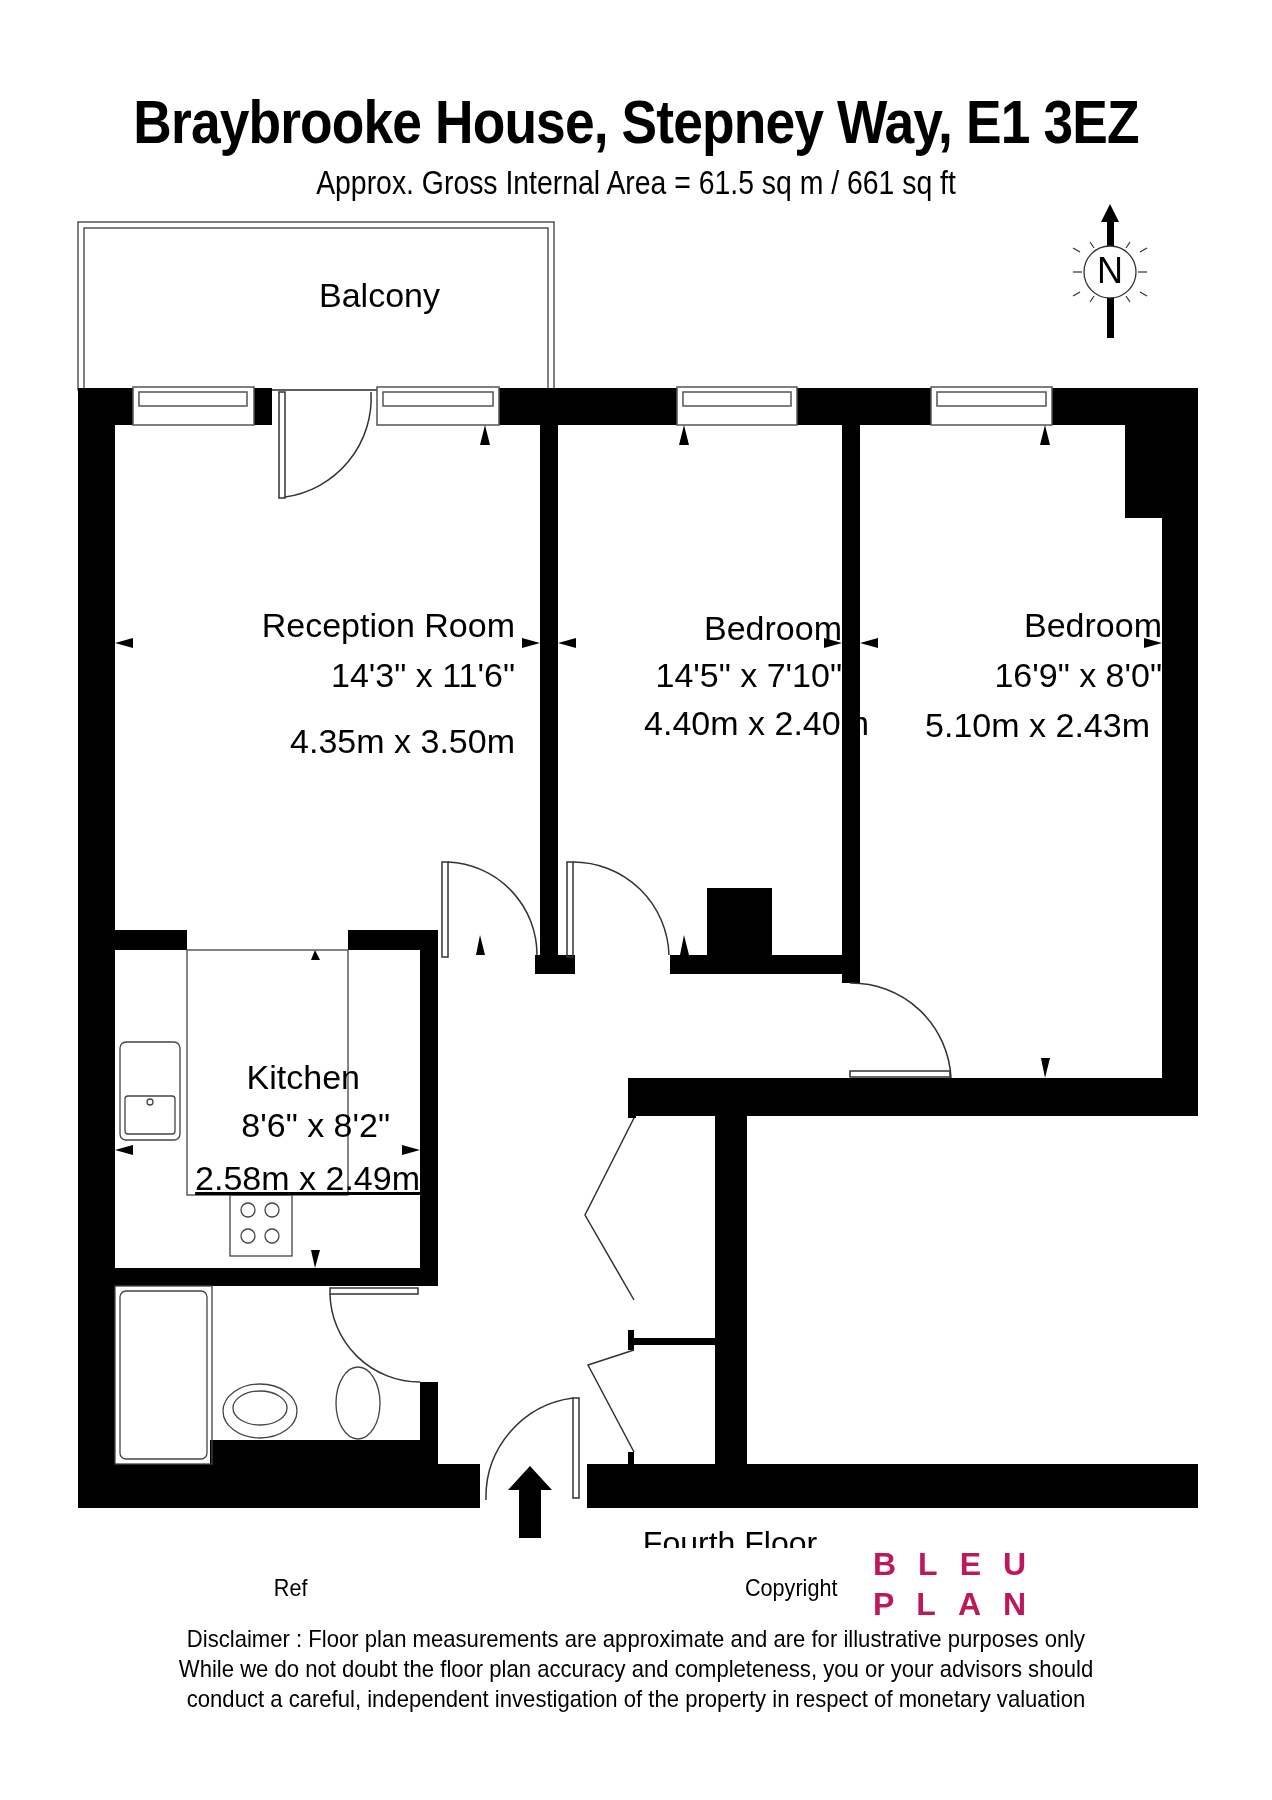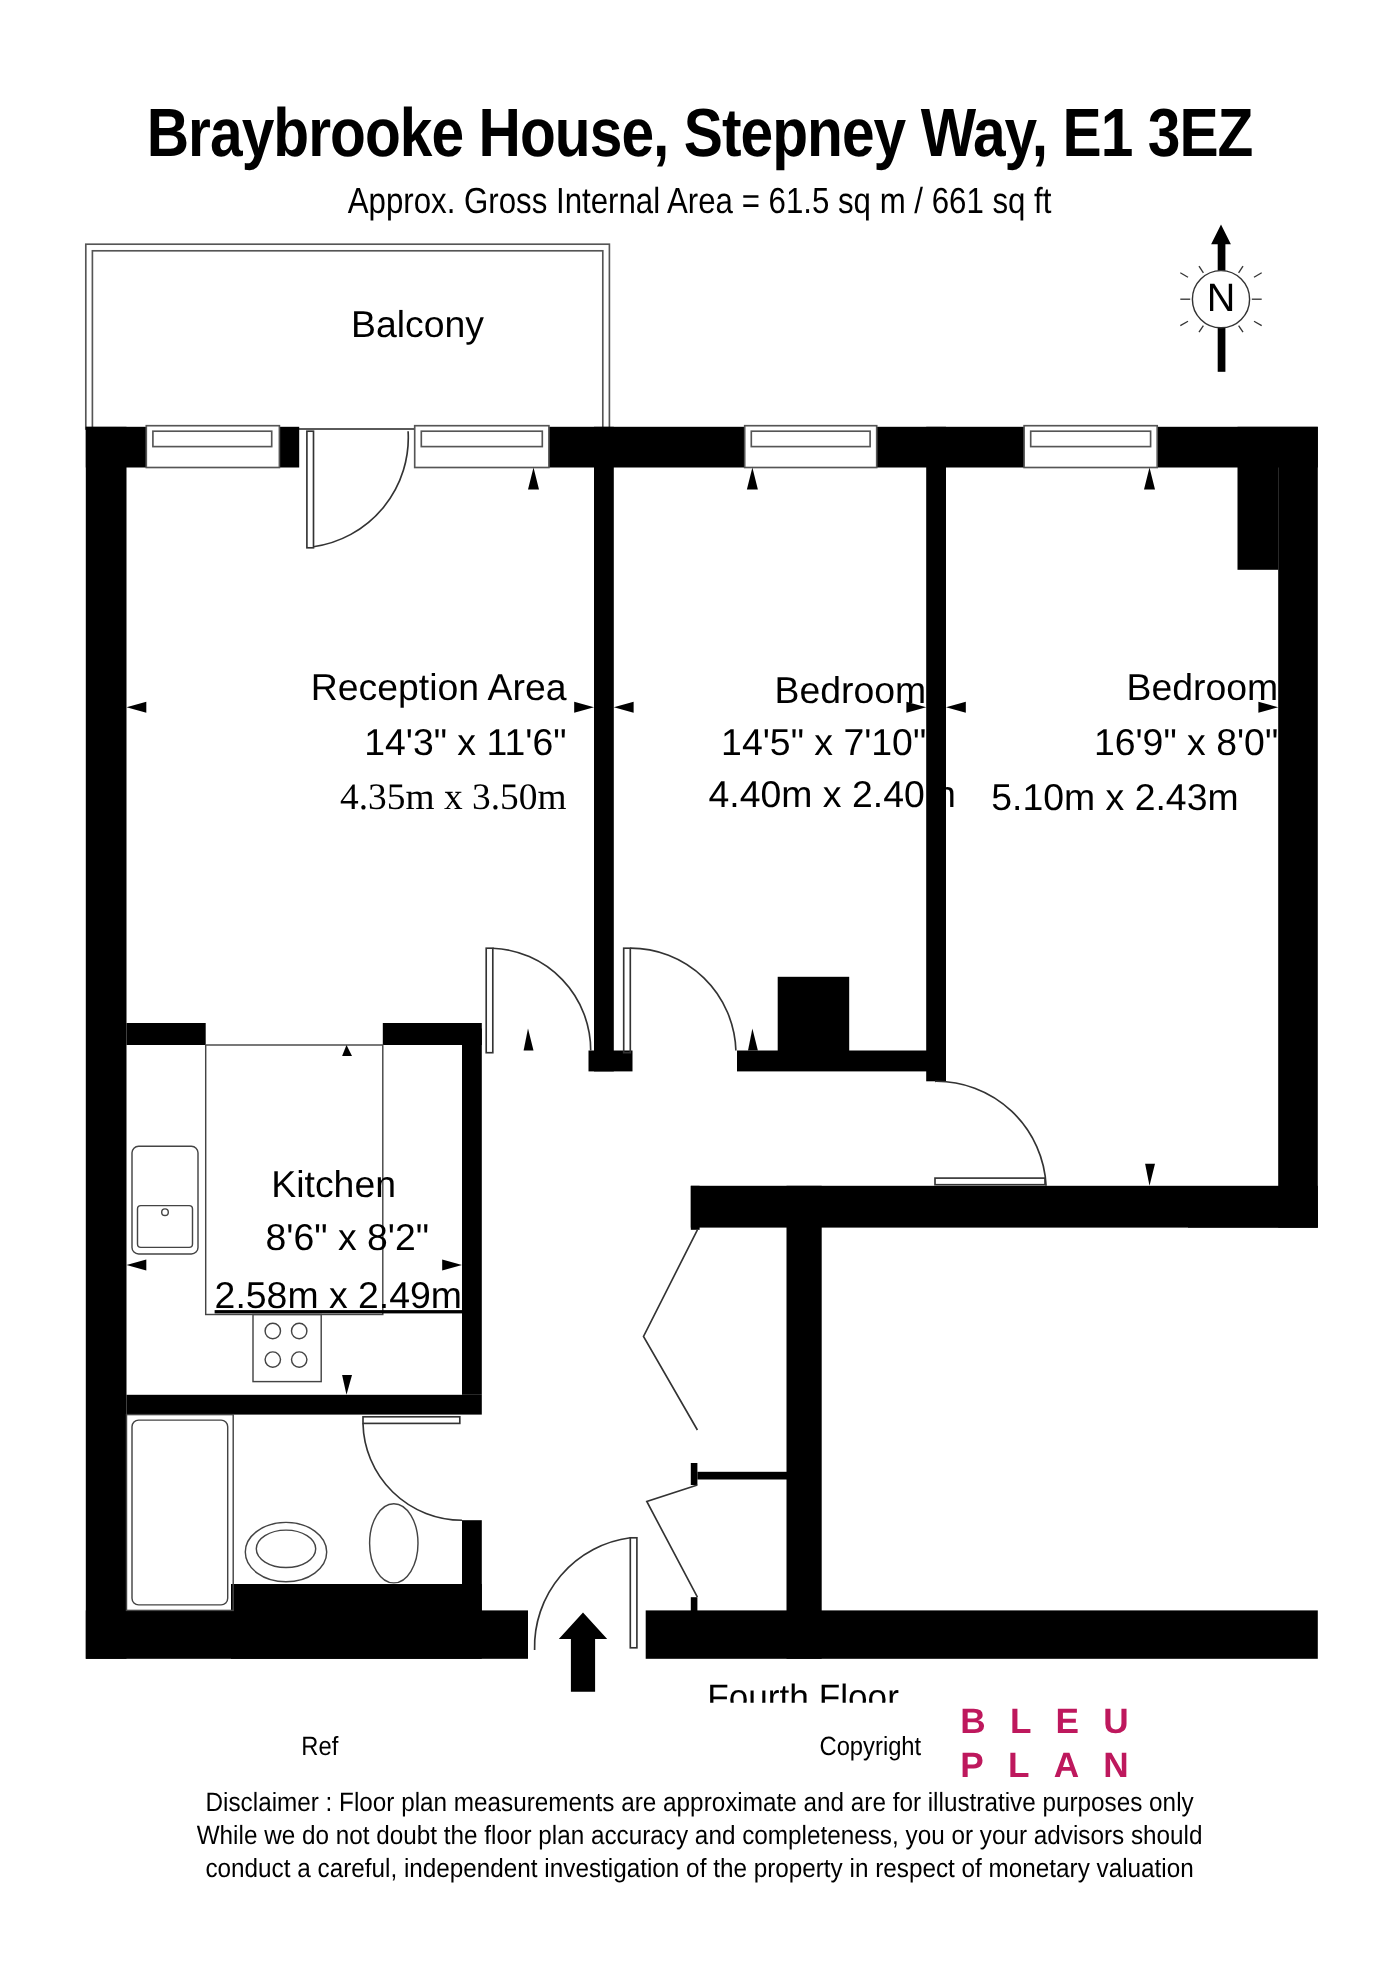--- a/index.html
+++ b/index.html
@@ -160,35 +160,35 @@
         <line x1="1126" y1="296" x2="1130" y2="302"></line>
     </g>
   </g>
 </svg>
 
 <div style="position:absolute;left:1090px;top:250px;width:40px;text-align:center;font-size:36px;">N</div>
 
 <div class="lbl" style="left:200px;top:270px;width:240px;">Balcony</div>
 
 <div>
-  <div class="lbl" style="left:130px;top:600px;width:385px;">Reception Area</div>
+  <div class="lbl" style="left:130px;top:600px;width:385px;">Reception Room</div>
   <div class="lbl" style="left:130px;top:650px;width:385px;">14'3" x 11'6"</div>
-  <div class="lbl" style="left:130px;top:700px;width:385px;font-family:Liberation Serif, serif;">4.35m x 3.50m</div>
+  <div class="lbl" style="left:130px;top:716px;width:385px;">4.35m x 3.50m</div>
 </div>
 
 <div>
   <div class="lbl" style="left:558px;top:603px;width:284px;">Bedroom</div>
   <div class="lbl" style="left:558px;top:650px;width:284px;">14'5" x 7'10"</div>
   <div class="lbl" style="left:558px;top:698px;width:284px;margin-left:27px;">4.40m x 2.40m</div>
 </div>
 
 <div>
   <div class="lbl" style="left:860px;top:600px;width:302px;">Bedroom</div>
   <div class="lbl" style="left:860px;top:650px;width:302px;">16'9" x 8'0"</div>
-  <div class="lbl" style="left:824px;top:700px;width:302px;">5.10m x 2.43m</div>
+  <div class="lbl" style="left:848px;top:700px;width:302px;">5.10m x 2.43m</div>
 </div>
 
 <div>
   <div class="lbl" style="left:160px;top:1052px;width:200px;">Kitchen</div>
   <div class="lbl" style="left:130px;top:1100px;width:260px;">8'6" x 8'2"</div>
   <div class="lbl" style="left:110px;top:1153px;width:310px;text-decoration:underline;">2.58m x 2.49m</div>
 </div>
 
 <div class="floor">Fourth Floor</div>
 

